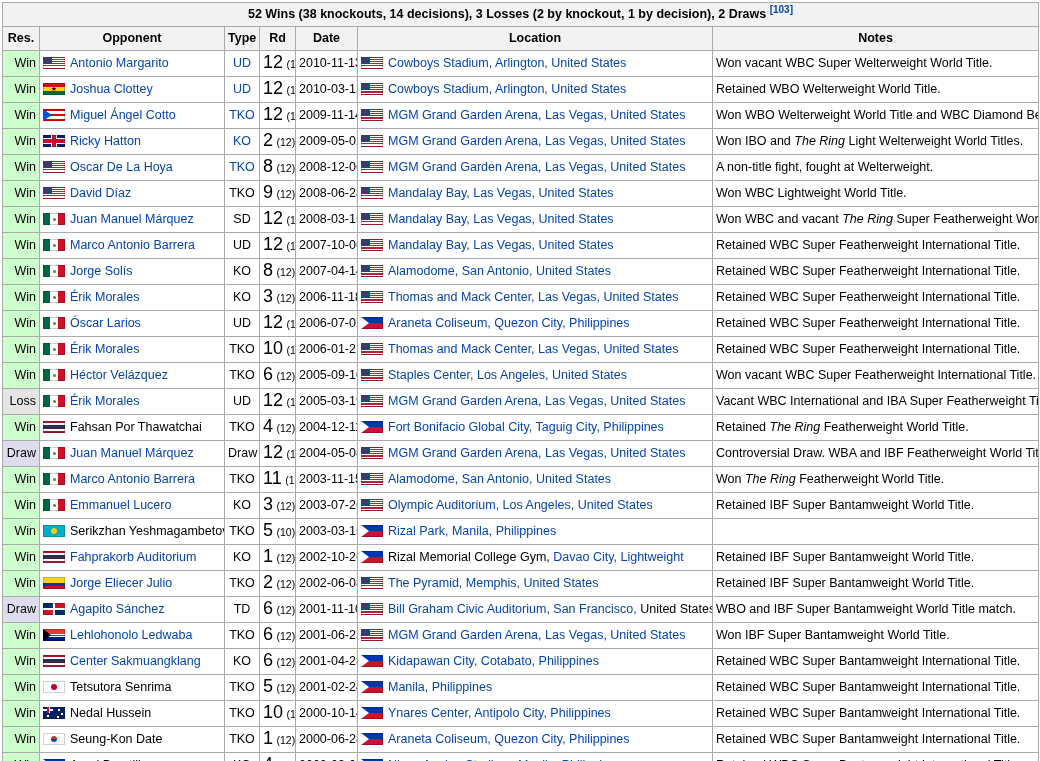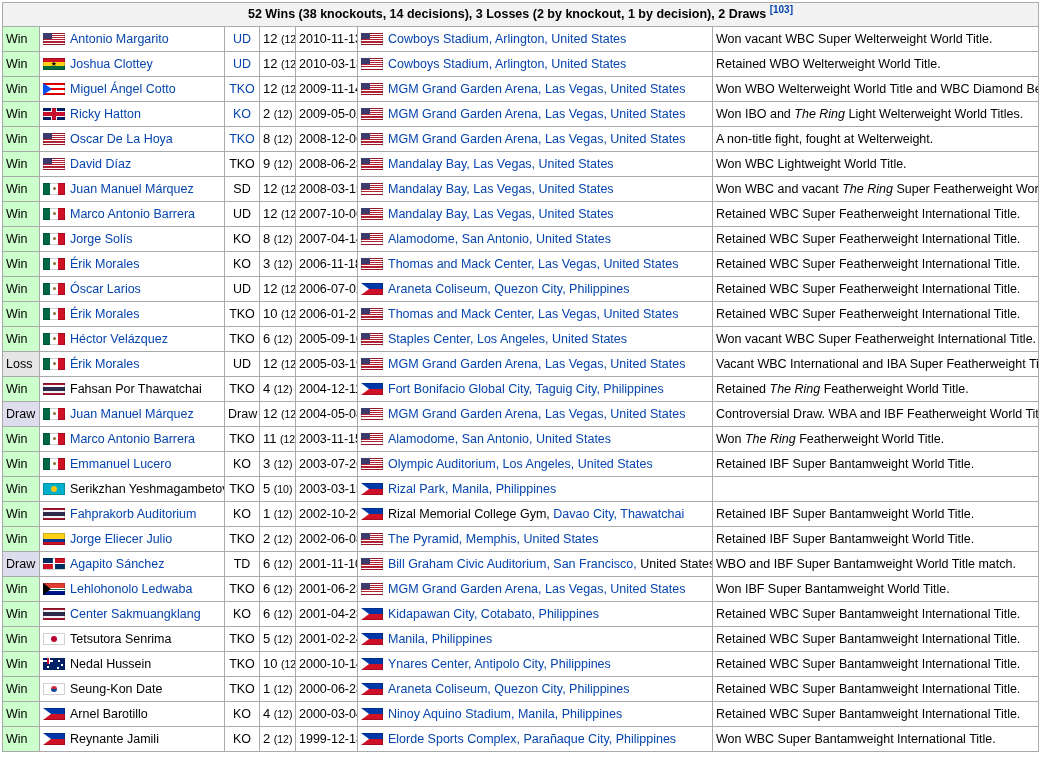--- a/index.html
+++ b/index.html
@@ -5,26 +5,26 @@
   html,body{margin:0;padding:0;background:#fff}
   .record-table{border-collapse:collapse;table-layout:fixed;width:1036px;margin:2px;
     font-family:"Liberation Sans",sans-serif;font-size:12.5px;color:#000}
   .record-table th,.record-table td{border:1px solid #aaa;padding:0 3px;height:23px;
     line-height:23px;white-space:nowrap;overflow:hidden;vertical-align:middle}
   .caption-cell{background:#f2f2f2;text-align:center;height:24px;font-size:13px;font-weight:normal}
   .caption-cell b{font-weight:bold}
   .record-table thead th{background:#f2f2f2;font-weight:bold;text-align:center;font-size:12.5px}
   a{color:#0645ad;text-decoration:none;cursor:pointer}
   sup{font-size:10px;line-height:0;vertical-align:super}
-  .res{text-align:left}
+  .res{text-align:right}
   .res-win{background:#CCFFCC}
   .res-loss{background:#e5e5e5}
   .res-draw{background:#DDDDEE}
   .c{text-align:center}
-  .rd-main{font-size:13px}
+  .rd-main{font-size:18px}
   .rd-par{font-size:10.5px}
   .plain{color:#000}
   
   .flag{display:inline-block;width:22px;height:12px;margin-right:5px;vertical-align:-2px;
     position:relative;overflow:hidden;box-shadow:inset 0 0 0 1px rgba(0,0,0,.18)}
   .flag-us{background:repeating-linear-gradient(180deg,#B22234 0 .95px,#fff .95px 1.9px)}
   .flag-us::before{content:"";position:absolute;top:0;left:0;width:9px;height:6.5px;background:#3C3B6E}
   .flag-ph{background:linear-gradient(180deg,#0038A8 0 50%,#CE1126 50%)}
   .flag-ph::before{content:"";position:absolute;left:0;top:0;border-top:6px solid transparent;
     border-bottom:6px solid transparent;border-left:8px solid #fff}
@@ -77,20 +77,29 @@
       <col style="width:35px">
     <col style="width:36px">
       <col style="width:62px">
       <col style="width:355px">
     <col style="width:326px">
   </colgroup>
   <thead>
     <tr>
       <th colspan="7" class="caption-cell"><b>52 Wins</b><span> (38 knockouts, 14 decisions), </span><b>3 Losses</b><span> (2 by knockout, 1 by decision), </span><b>2 Draws</b><span> </span><sup><a>[103]</a></sup></th>
     </tr>
+    <tr>
+      <th>Res.</th>
+      <th>Opponent</th>
+      <th>Type</th>
+      <th>Rd</th>
+      <th>Date</th>
+      <th>Location</th>
+      <th>Notes</th>
+    </tr>
   </thead>
   <tbody id="record-body">
       <tr>
         <td class="res res-win">Win</td>
         <td><span class="flag flag-us"></span><a>Antonio Margarito</a></td>
         <td class="c"><a>UD</a></td>
         <td class="c"><span class="rd-main">12</span> <span class="rd-par">(12)</span></td>
         <td class="c">2010-11-13</td>
         <td><span class="flag flag-us"></span><a>Cowboys Stadium, Arlington, United States</a></td>
         <td>Won vacant WBC Super Welterweight World Title.</td>
@@ -256,21 +265,21 @@
         <td class="c">2003-03-15</td>
         <td><span class="flag flag-ph"></span><a>Rizal Park, Manila, Philippines</a></td>
         <td></td>
       </tr>
       <tr>
         <td class="res res-win">Win</td>
         <td><span class="flag flag-th"></span><a>Fahprakorb Auditorium</a></td>
         <td class="c"><span class="plain">KO</span></td>
         <td class="c"><span class="rd-main">1</span> <span class="rd-par">(12)</span></td>
         <td class="c">2002-10-26</td>
-        <td><span class="flag flag-ph"></span><span class="plain">Rizal Memorial College Gym, </span><a>Davao City, Thawatchai</a></td>
+        <td><span class="flag flag-ph"></span><span class="plain">Rizal Memorial College Gym, </span><a>Davao City, Lightweight</a></td>
         <td>Retained IBF Super Bantamweight World Title.</td>
       </tr>
       <tr>
         <td class="res res-win">Win</td>
         <td><span class="flag flag-co"></span><a>Jorge Eliecer Julio</a></td>
         <td class="c"><span class="plain">TKO</span></td>
         <td class="c"><span class="rd-main">2</span> <span class="rd-par">(12)</span></td>
         <td class="c">2002-06-08</td>
         <td><span class="flag flag-us"></span><a>The Pyramid, Memphis, United States</a></td>
         <td>Retained IBF Super Bantamweight World Title.</td>

